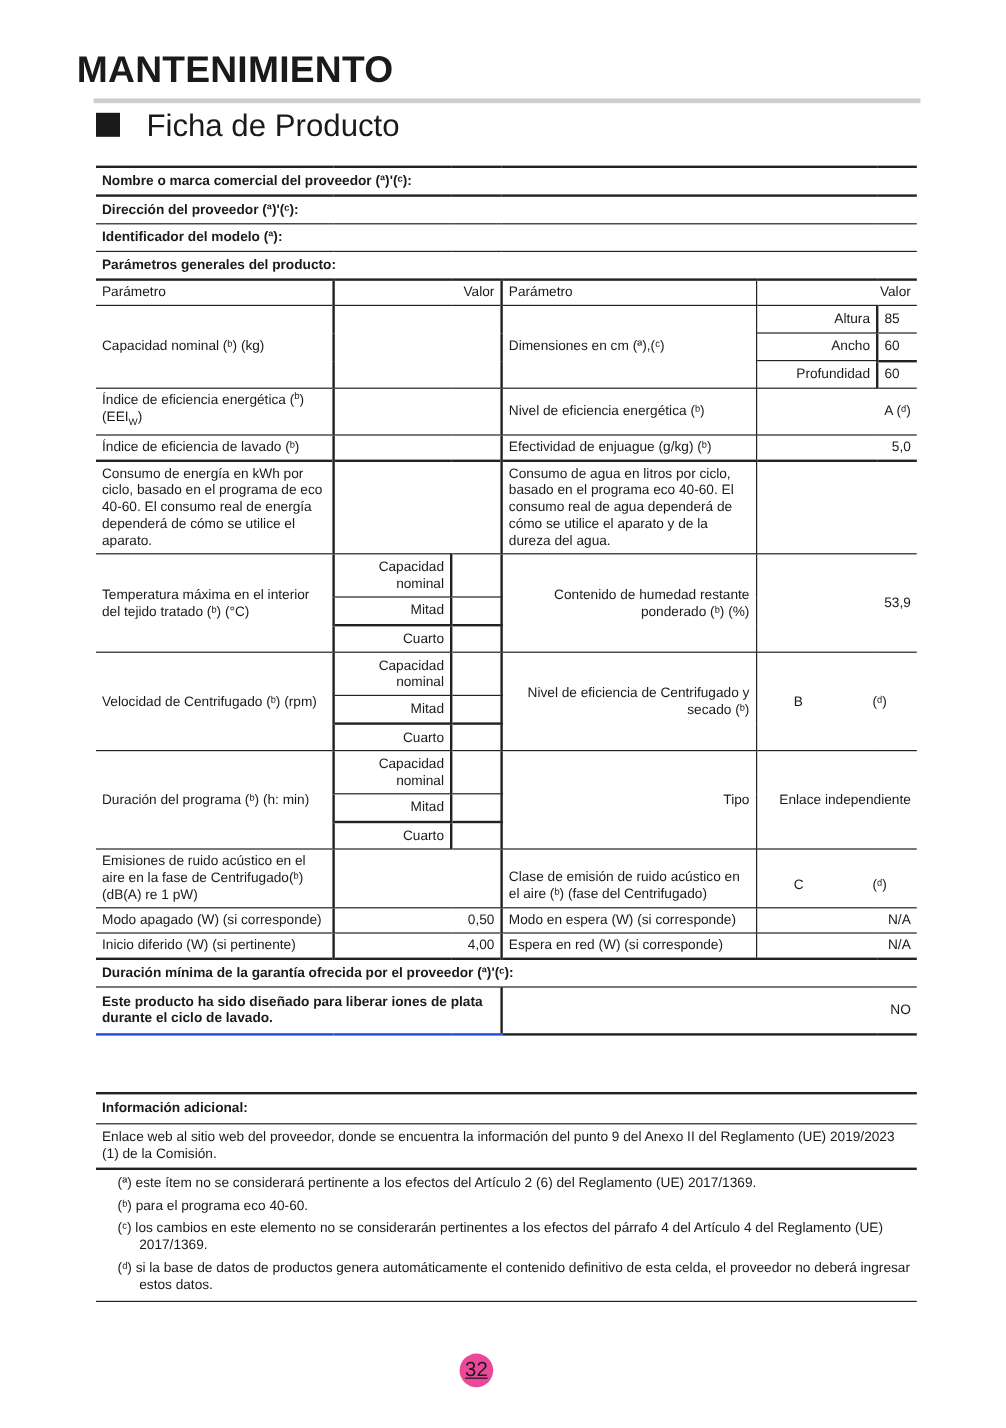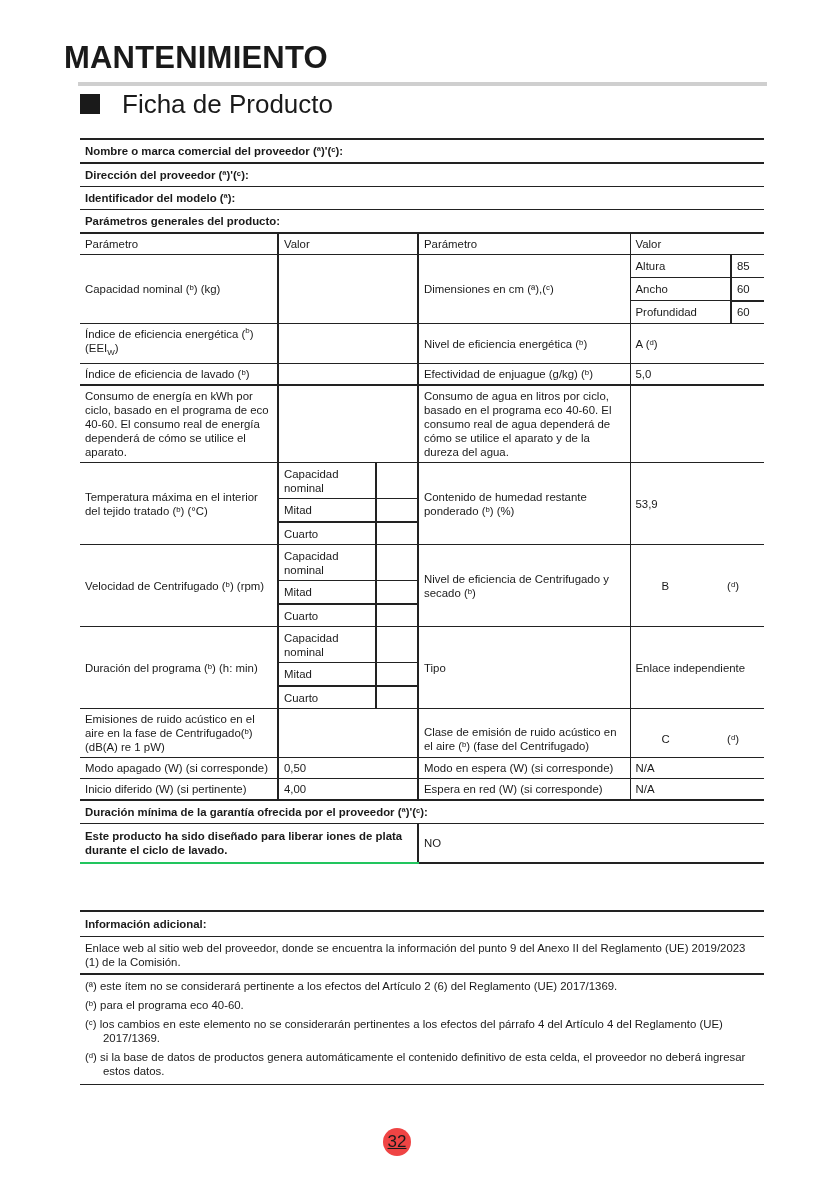--- a/index.html
+++ b/index.html
@@ -9,32 +9,32 @@
   .section-heading { position: absolute; left: 80px; top: 87px; height: 34px; display: flex; align-items: center; }
   .section-square { width: 20px; height: 20px; background: #1a1a1a; margin-right: 22px; }
   .section-text { font-size: 26px; font-weight: normal; }
 
   .sheet { position: absolute; left: 80px; top: 138px; width: 684px; border-collapse: collapse; table-layout: fixed; font-size: 11.4px; line-height: 14px; }
   .sheet td { border: 1px solid #222; padding: 3px 5px; vertical-align: middle; }
   .sheet .full { border-left: none; border-right: none; font-weight: bold; padding: 4px 5px; }
   .sheet tr.thick-top td { border-top: 2px solid #222; }
   .sheet td.l { border-left: none; }
   .sheet td.r { border-right: none; }
-  .c { text-align: left; }
+  .c { text-align: right; }
   .bl { border-left-width: 2px !important; }
   .sup { font-size: 8px; vertical-align: super; line-height: 0; }
 
   .info { position: absolute; left: 80px; top: 910px; width: 684px; border-collapse: collapse; font-size: 11.4px; line-height: 14px; }
   .info td { border-top: 1px solid #222; padding: 4px 5px; }
   .info tr.head td { border-top: 2px solid #222; font-weight: bold; padding: 5px 5px; }
   .info tr.notes td { border-top: 2px solid #222; border-bottom: 1px solid #222; }
-  .note { margin: 0 0 5px 0; padding-left: 18px; text-indent: -18px; }
+  .note { margin: 0 0 5px 13px; padding-left: 18px; text-indent: -18px; }
   .note:last-child { margin-bottom: 2px; }
 
-  .page-num { position: absolute; left: 383px; top: 1128px; width: 28px; height: 28px; border-radius: 50%; background: #ef4444; display: flex; align-items: center; justify-content: center; font-size: 17px; text-decoration: underline; }
+  .page-num { position: absolute; left: 383px; top: 1128px; width: 28px; height: 28px; border-radius: 50%; background: #ec4899; display: flex; align-items: center; justify-content: center; font-size: 17px; text-decoration: underline; }
 </style>
 </head>
 <body>
 
 <h1 class="page-title">MANTENIMIENTO</h1>
 <div class="title-rule"></div>
 <div class="section-heading">
   <span class="section-square"></span>
   <span class="section-text">Ficha de Producto</span>
 </div>
@@ -182,21 +182,21 @@
     <td class="l">Inicio diferido (W) (si pertinente)</td>
     <td colspan="2" class="c bl">4,00</td>
     <td class="bl">Espera en red (W) (si corresponde)</td>
     <td colspan="2" class="c r">N/A</td>
   </tr>
 
   <tr class="thick-top">
         <td colspan="6" class="full">Duración mínima de la garantía ofrecida por el proveedor (ª)'(ᶜ):</td>
       </tr>
   <tr style="border-bottom:2px solid #222">
-    <td colspan="3" class="l" style="font-weight:bold;padding:5px 5px;border-bottom:2px solid #22c55e">Este producto ha sido diseñado para liberar iones de plata durante el ciclo de lavado.</td>
+    <td colspan="3" class="l" style="font-weight:bold;padding:5px 5px;border-bottom:2px solid #1d4ed8">Este producto ha sido diseñado para liberar iones de plata durante el ciclo de lavado.</td>
     <td colspan="3" class="c r bl" style="border-bottom:2px solid #222">NO</td>
   </tr>
 </tbody>
   </table>
 
 <table class="info">
   <tbody>
       <tr class="head">
         <td>Información adicional:</td>
       </tr>

